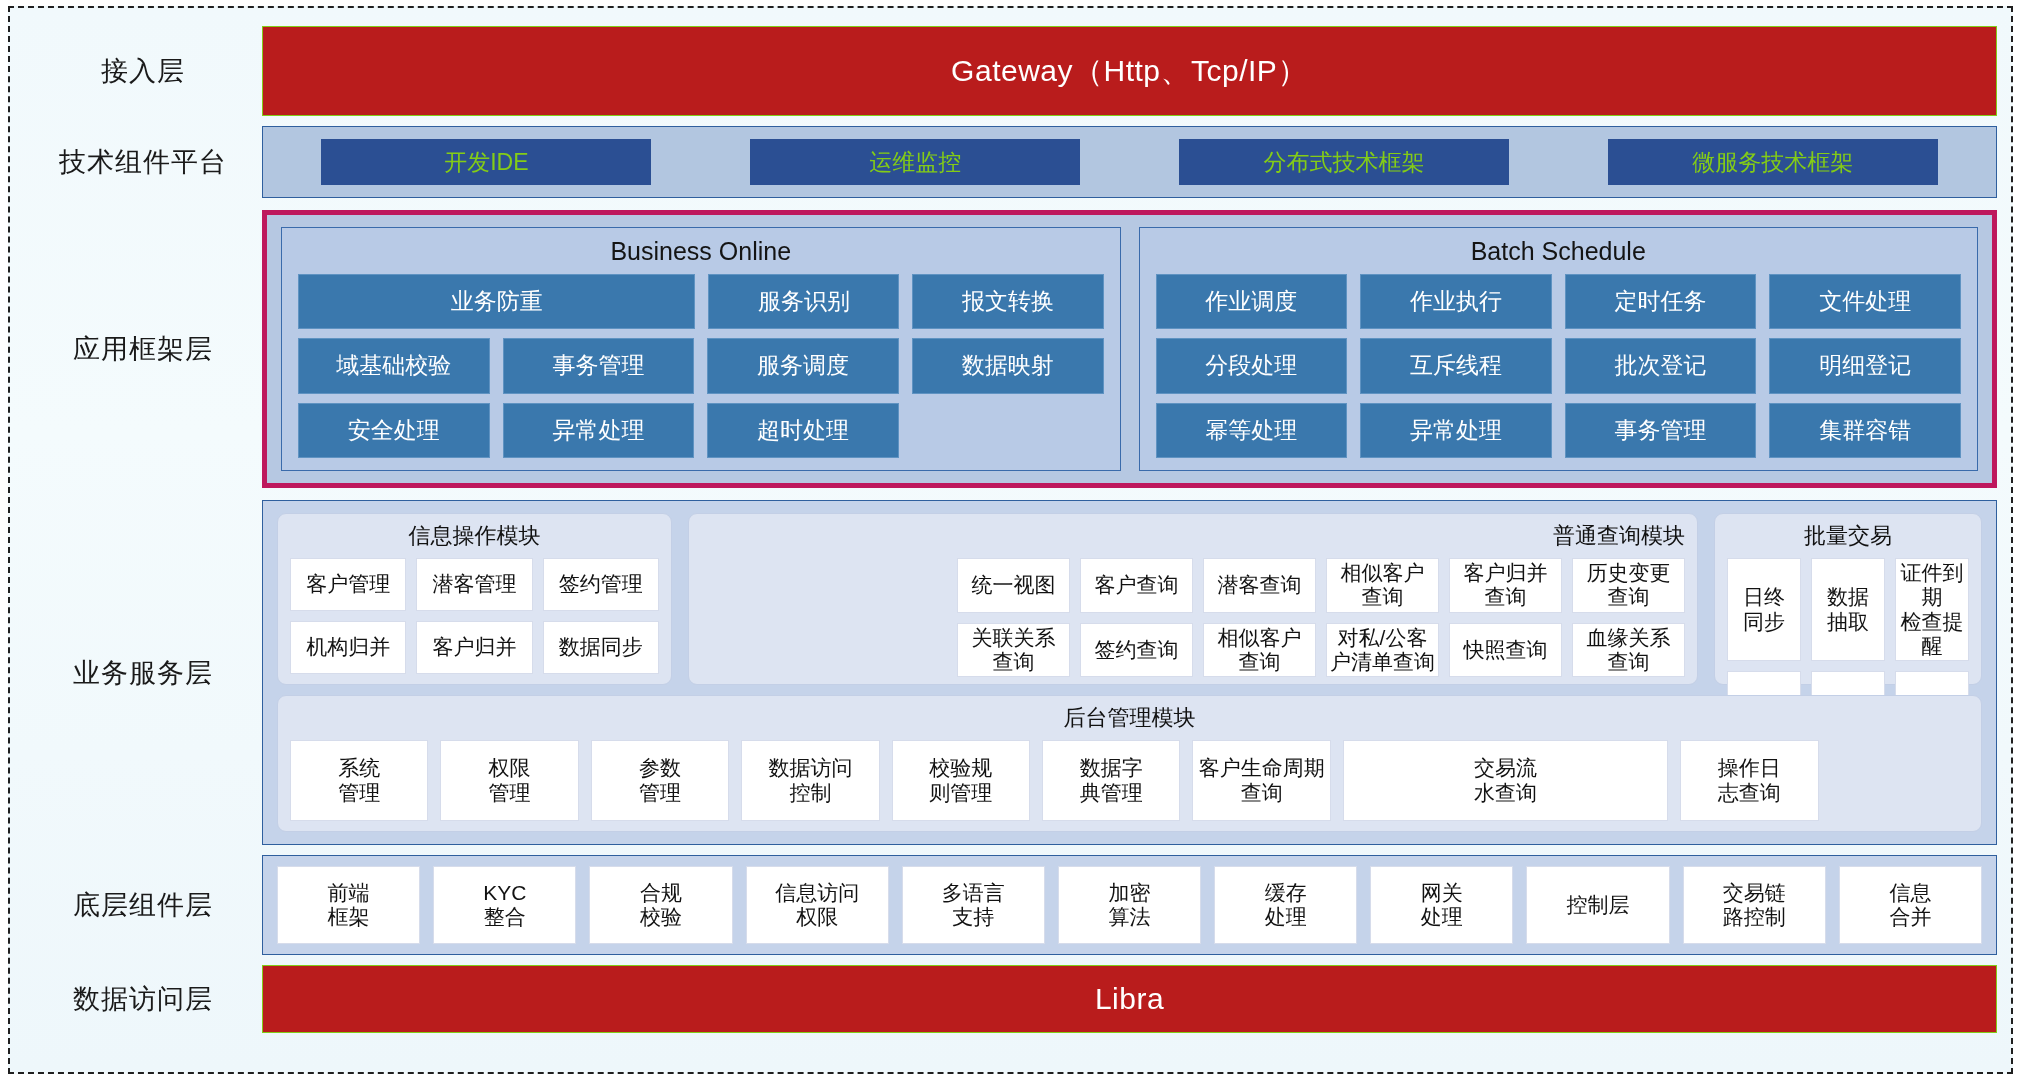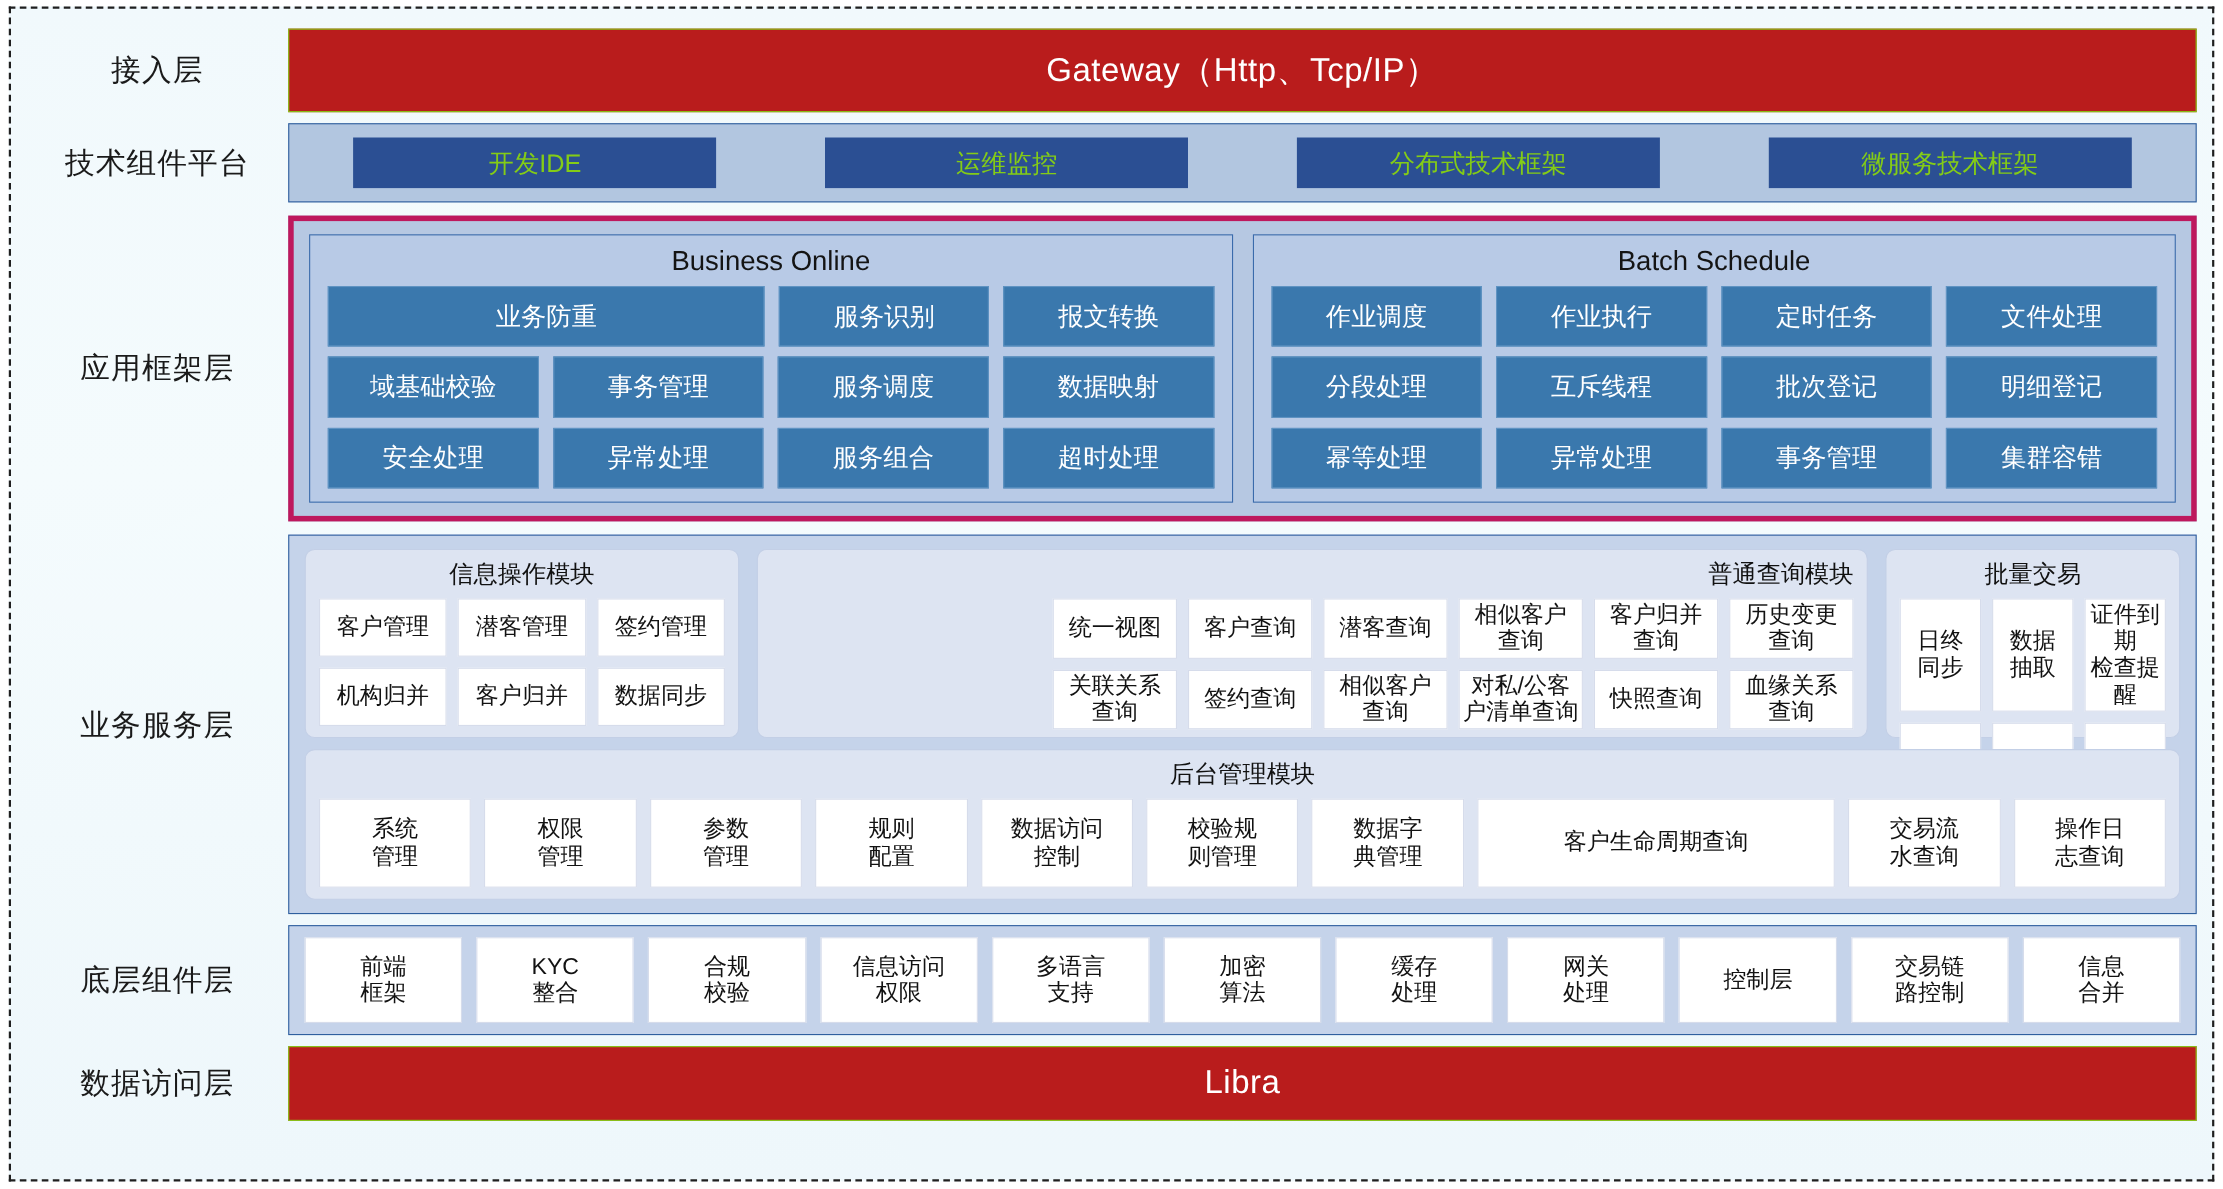--- a/index.html
+++ b/index.html
@@ -53,21 +53,21 @@
     flex: 1;
     background: #b91c1c;
     border: 1px solid #84cc16;
     color: #ffffff;
     display: flex;
     align-items: center;
     justify-content: center;
     font-size: 30px;
     letter-spacing: .5px;
   }
-  .r-gateway { height: 76px; margin-bottom: 10px; }
+  .r-gateway { height: 90px; margin-bottom: 10px; }
   .r-libra   { height: 68px; }
 
   
   .r-tech { height: 72px; margin-bottom: 12px; }
   .panel-mid {
     flex: 1;
     background: #b2c6e0;
     border: 1px solid #2f5f9e;
     display: flex;
     align-items: center;
@@ -252,21 +252,20 @@
                 </div>
                 <div class="grid-row bo-r2">
                   <div class="blue-chip">域基础校验</div>
                   <div class="blue-chip">事务管理</div>
                   <div class="blue-chip">服务调度</div>
                   <div class="blue-chip">数据映射</div>
                 </div>
                 <div class="grid-row bo-r3">
                   <div class="blue-chip">安全处理</div>
                   <div class="blue-chip">异常处理</div>
-                  <div class="blue-chip">服务组合</div>
                   <div class="blue-chip">超时处理</div>
                 </div>
               </div>
             </div>
             <div class="group-box">
               <div class="group-title">Batch Schedule</div>
               <div class="grid3">
                 <div class="grid-row bs-r">
                   <div class="blue-chip">作业调度</div>
                   <div class="blue-chip">作业执行</div>
@@ -347,21 +346,20 @@
                   </div>
                 </div>
               </div>
             </div>
           <div class="biz-bottom">
             <div class="mod-title">后台管理模块</div>
             <div class="admin-row" id="admin-grid">
                 <div class="white-chip">系统<br>管理</div>
                 <div class="white-chip">权限<br>管理</div>
                 <div class="white-chip">参数<br>管理</div>
-                <div class="white-chip">规则<br>配置</div>
                 <div class="white-chip">数据访问<br>控制</div>
                 <div class="white-chip">校验规<br>则管理</div>
                 <div class="white-chip">数据字<br>典管理</div>
                 <div class="white-chip">客户生命周期查询</div>
                 <div class="white-chip">交易流<br>水查询</div>
                 <div class="white-chip">操作日<br>志查询</div>
               </div>
           </div>
         </div>
       </div>

